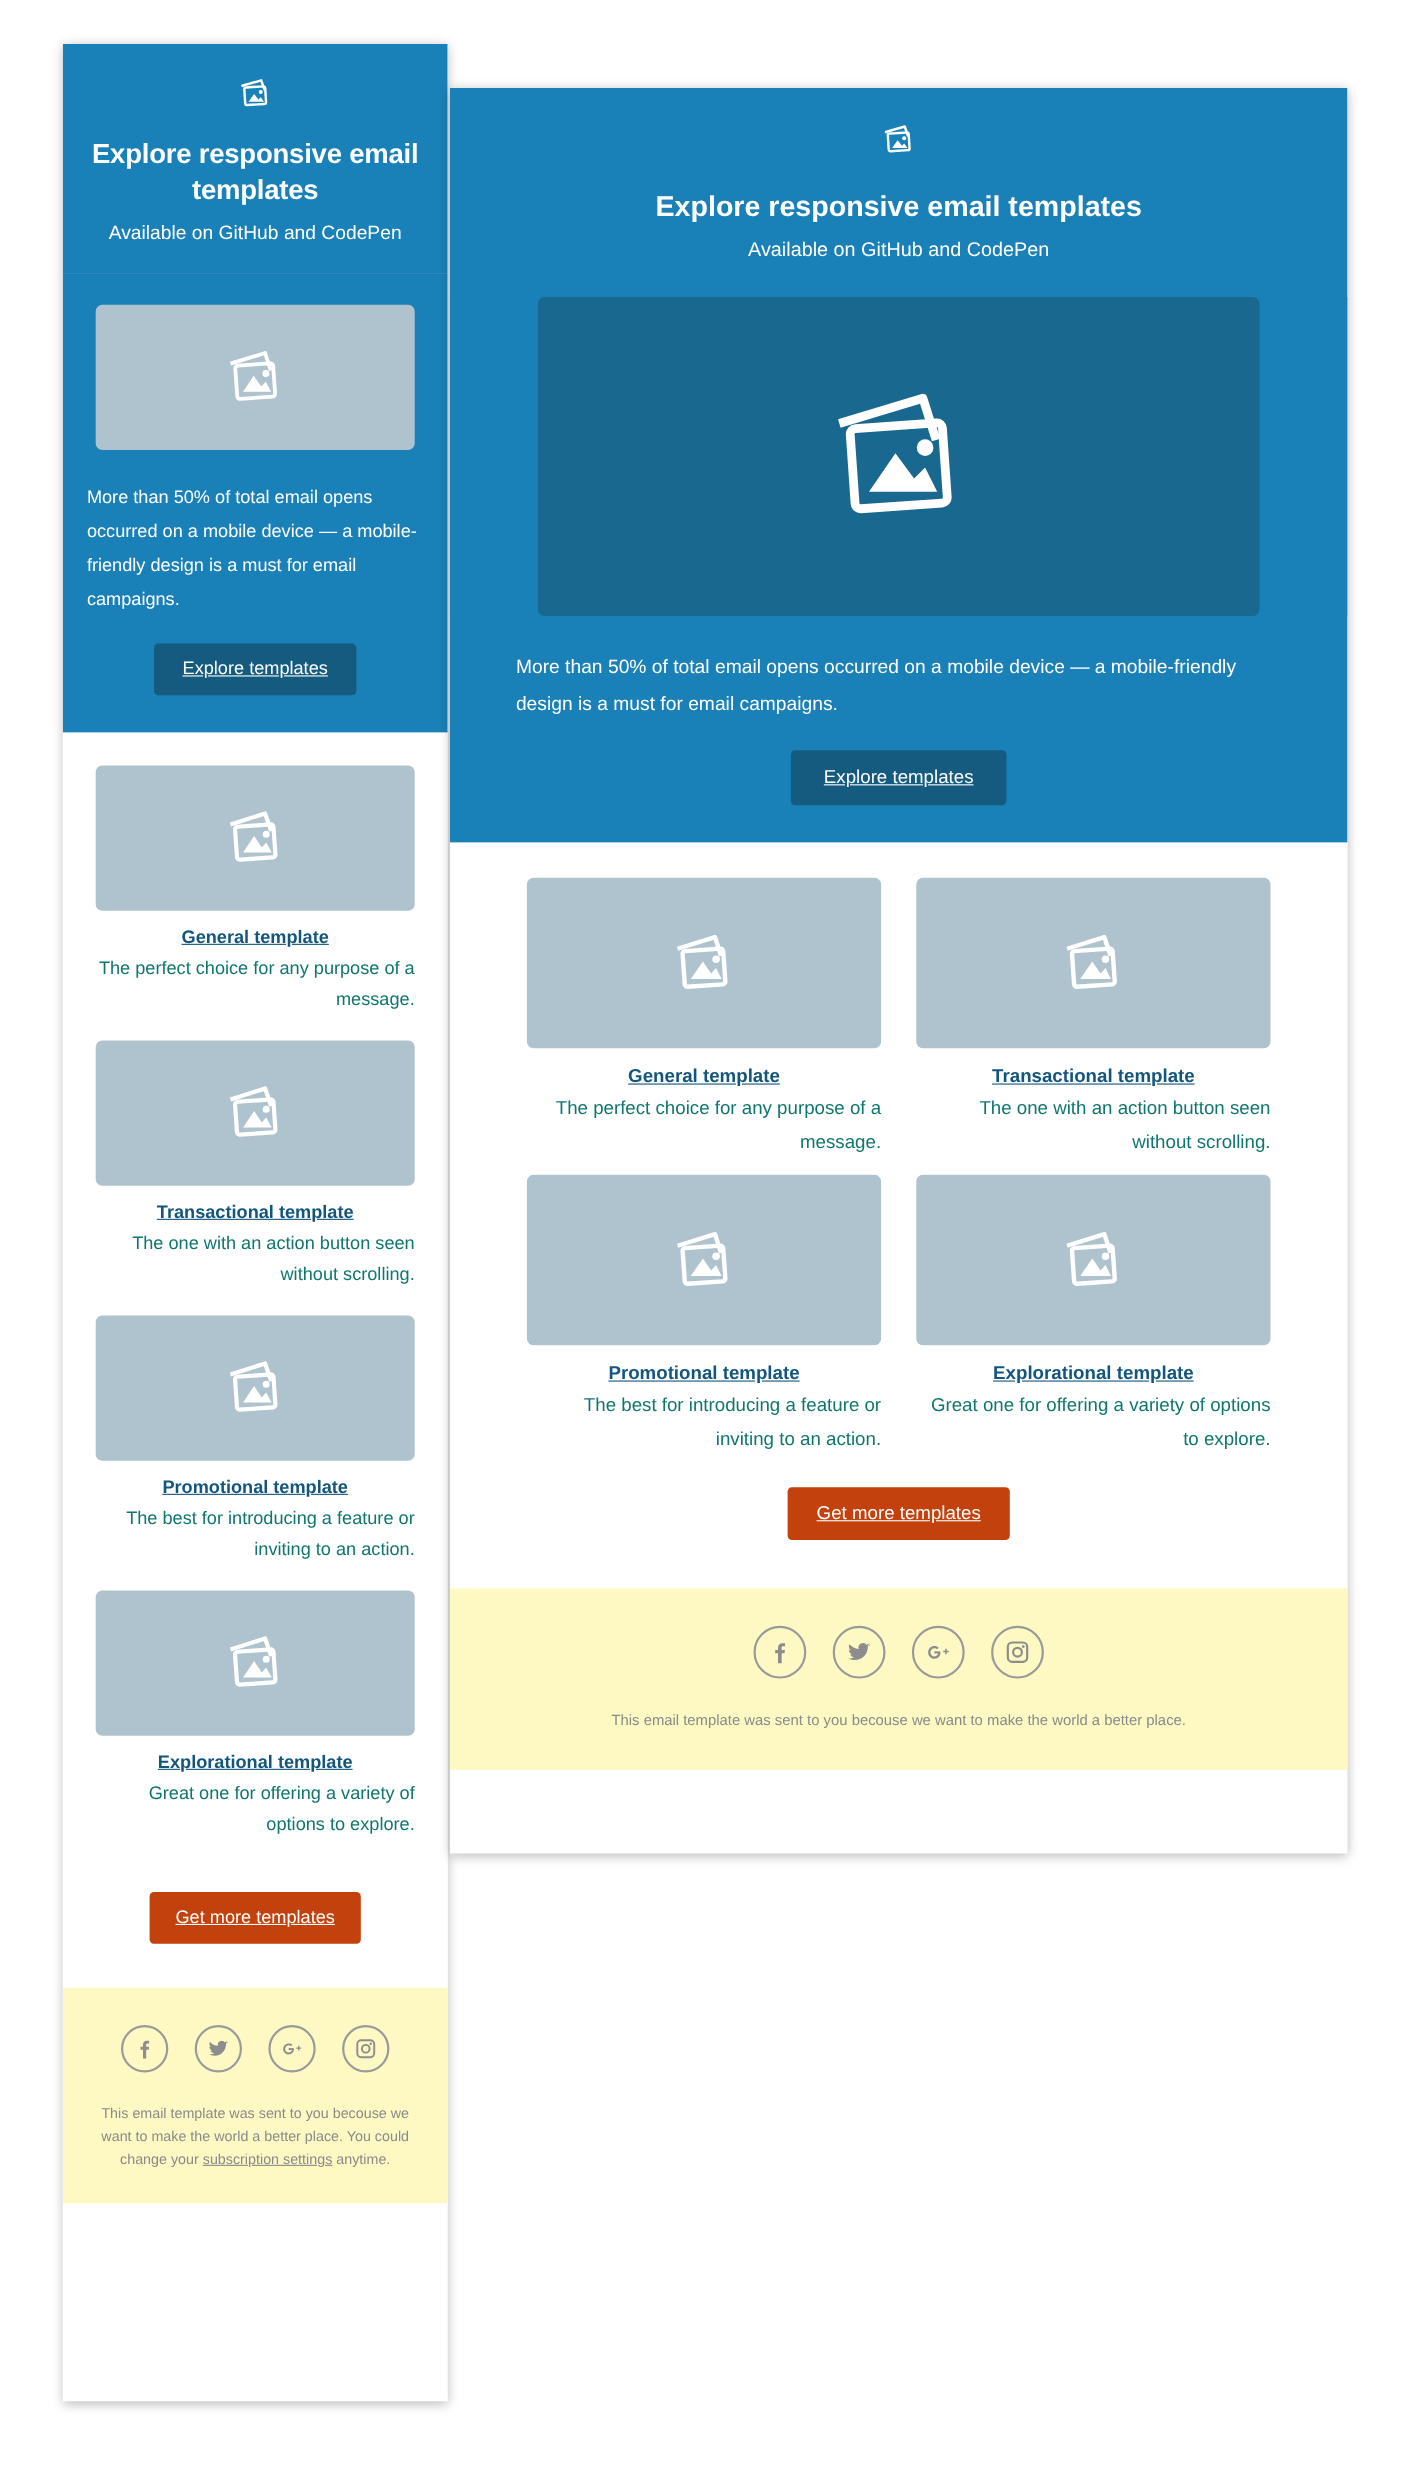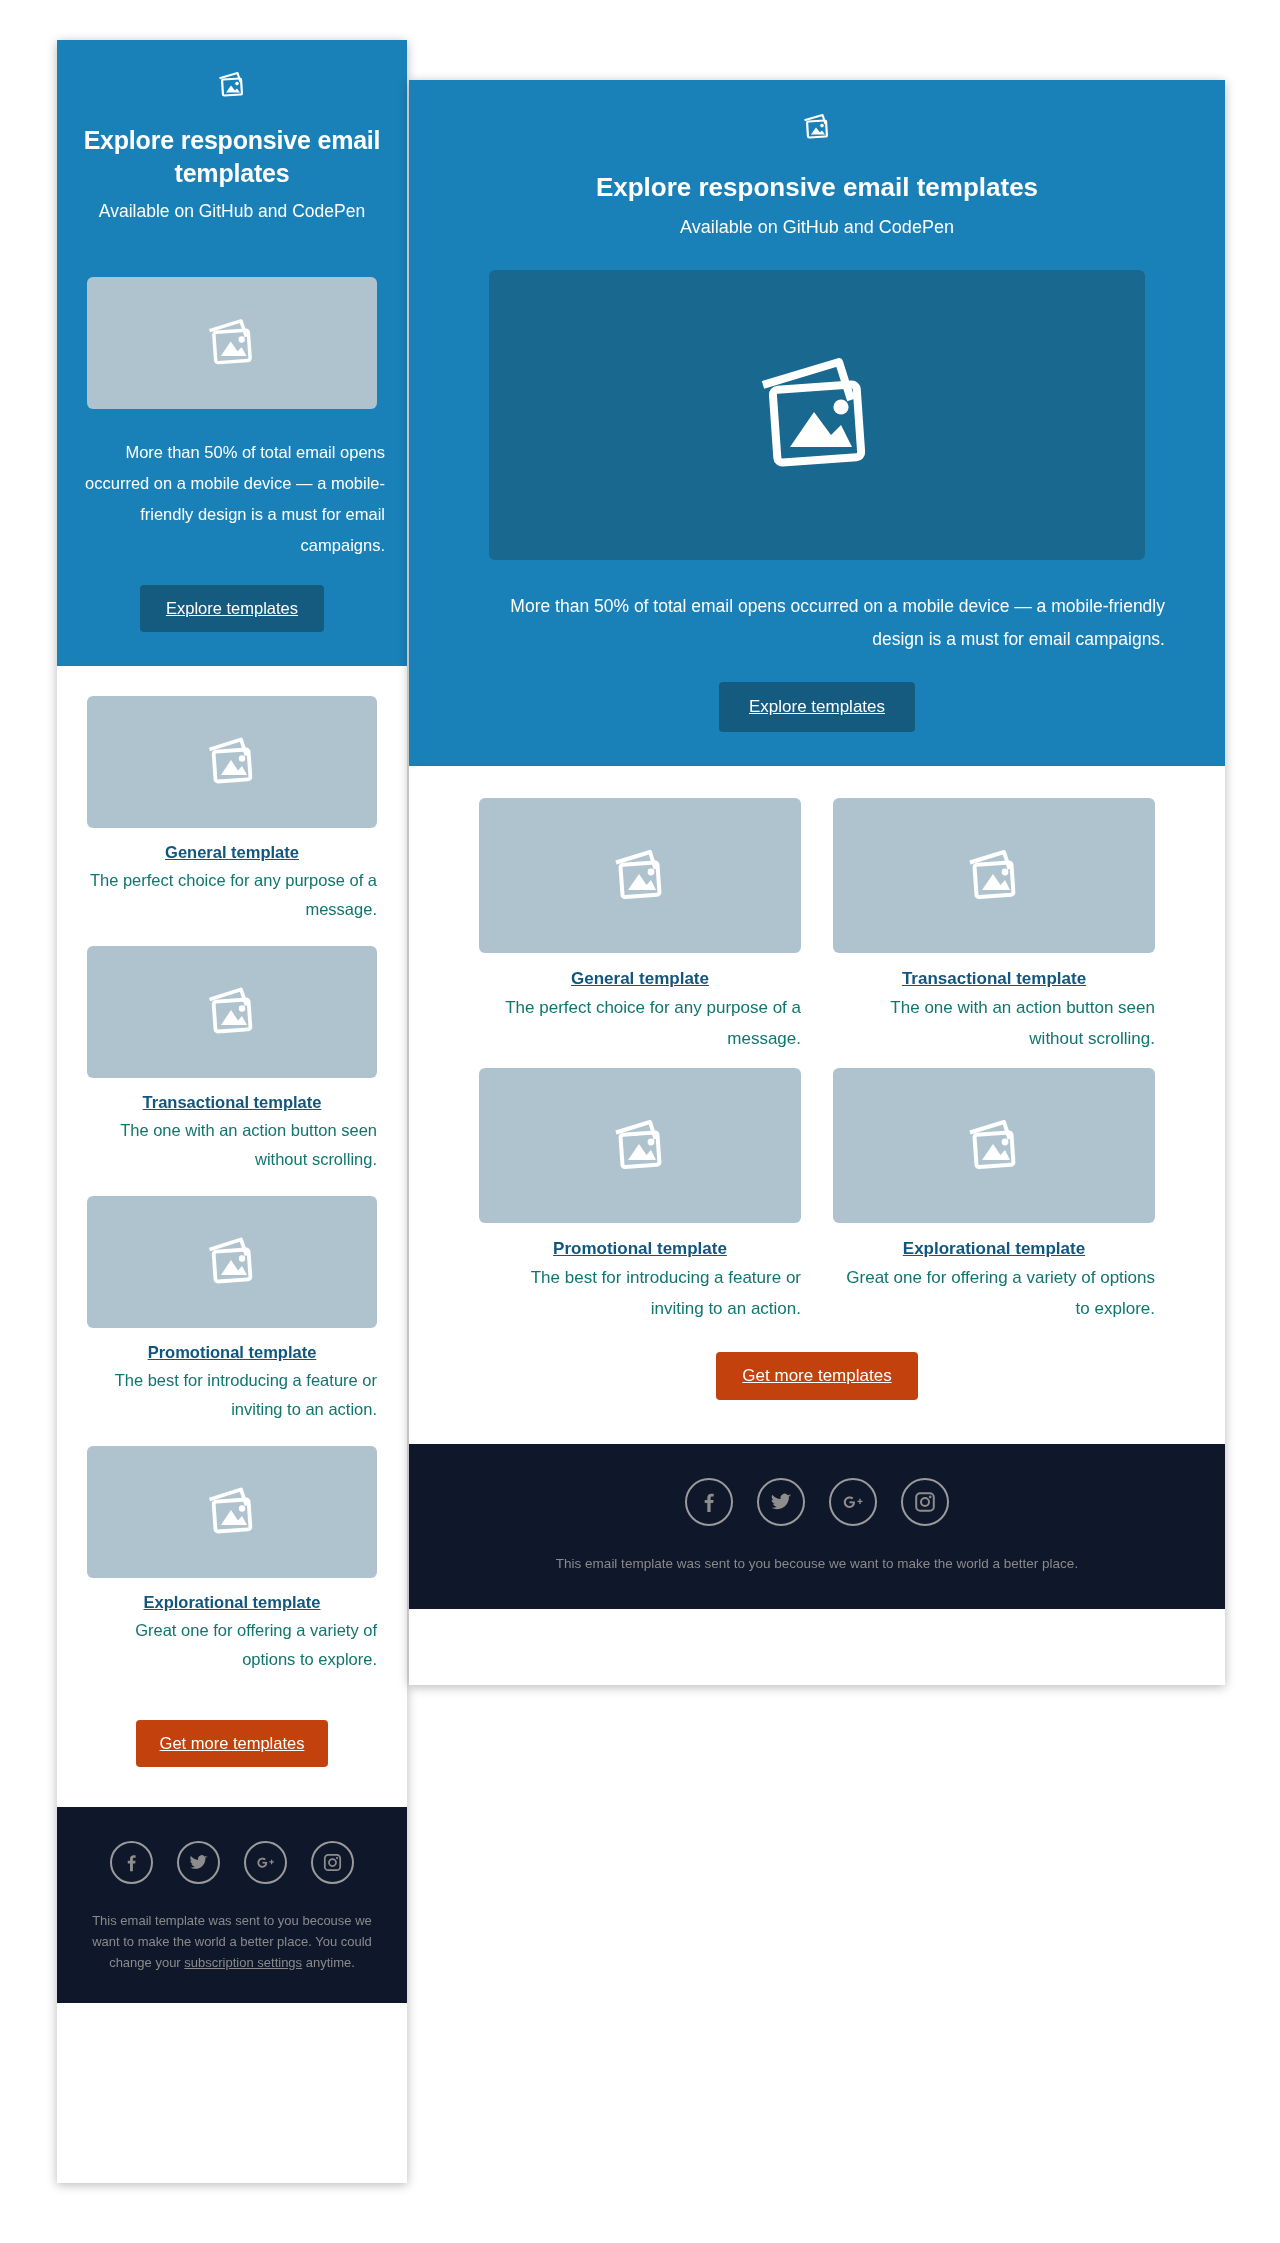--- a/index.html
+++ b/index.html
@@ -14,39 +14,39 @@
 
   
   .panel-shadow { box-shadow: 0 2px 10px rgba(0,0,0,0.28); }
 
   .hdr { background: #1A80B8; text-align: center; }
   .hdr-logo { display:block; margin: 0 auto; }
   .hdr-title { color:#ffffff; font-weight:bold; }
   .hdr-sub { color:#ffffff; font-weight:normal; }
 
   .hero-box { background:#19688F; border-radius:6px; display:flex; align-items:center; justify-content:center; }
-  .hero-text { color:#ffffff; text-align:right; }
+  .hero-text { color:#ffffff; text-align:left; }
 
   .btn-dark {
     display:inline-block; background:#155B80; color:#ffffff; border-radius:4px;
     text-decoration:none; text-align:center;
   }
   .btn-dark span { text-decoration: underline; }
   .btn-blue {
     display:inline-block; background:#c2410c; color:#ffffff; border-radius:4px;
     text-decoration:none; text-align:center;
   }
   .btn-blue span { text-decoration: underline; }
 
   .body-white { background:#ffffff; }
   .thumb { background:#AFC3CE; border-radius:6px; display:flex; align-items:center; justify-content:center; }
   .card-link { color:#12557D; font-weight:bold; text-decoration:underline; display:block; text-align:center; }
   .card-desc { color:#0f766e; text-align:right; }
 
-  .footer { background:#0f172a; text-align:center; }
+  .footer { background:#fef9c3; text-align:center; }
   .social-row { display:flex; justify-content:center; }
   .soc { border:2px solid #9a9a9a; border-radius:50%; display:flex; align-items:center; justify-content:center; color:#8d8d8d; }
   .legal { color:#8a8a8a; text-align:center; }
   .legal a { color:#8a8a8a; text-decoration:underline; }
 
   
   #mobile {
     position:absolute; left:57px; top:40px; width:350px; height:2143px;
     background:#ffffff; overflow:hidden;
   }

